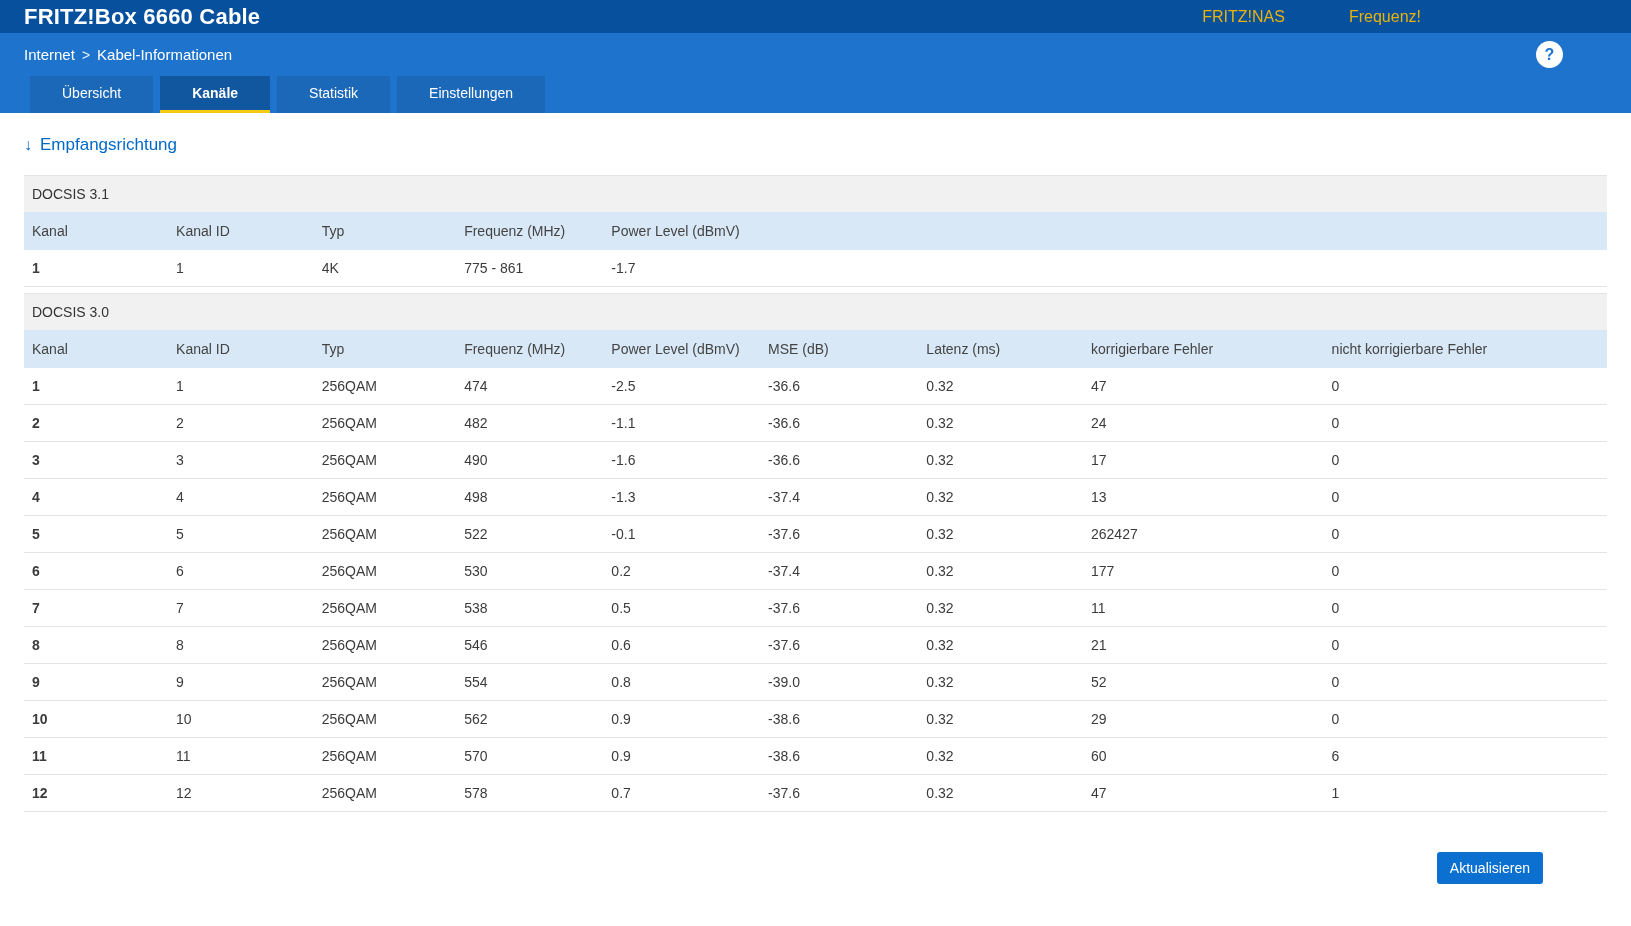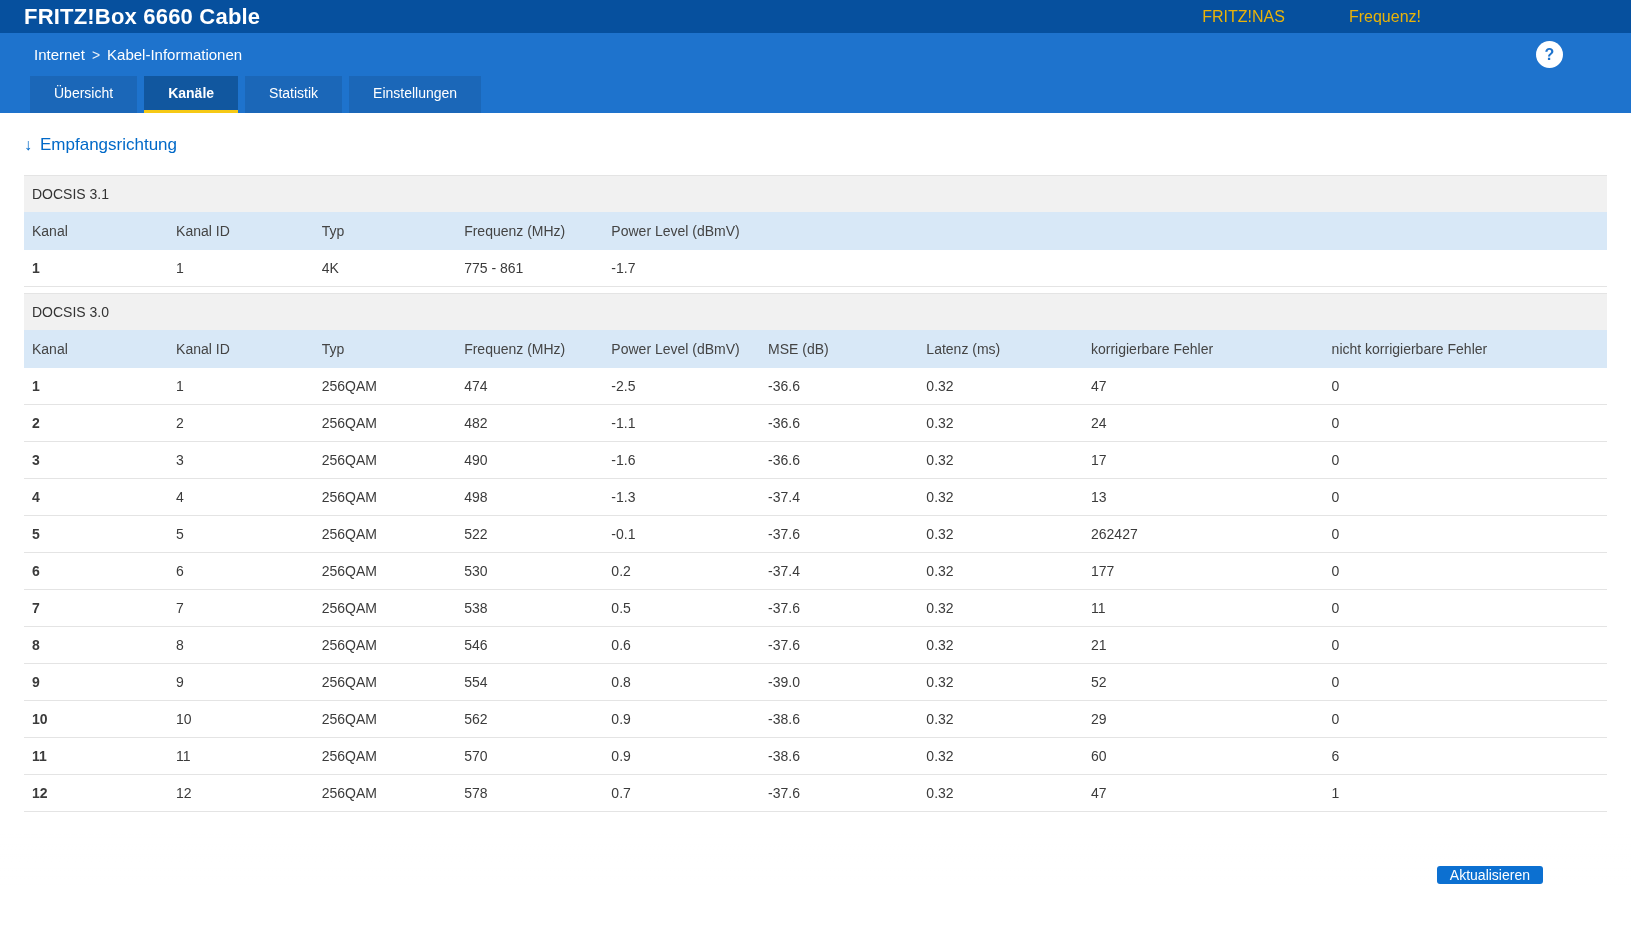--- a/index.html
+++ b/index.html
@@ -17,38 +17,38 @@
   .brand { color:#fff; font-size:22px; font-weight:bold; letter-spacing:.2px; }
   .topnav { margin-left:auto; margin-right:186px; display:flex; gap:64px; }
   .topnav a { color:#eab308; font-size:16px; font-weight:normal; text-decoration:none; cursor:pointer; }
 
   
   .subbar {
     height:43px; background:var(--nav-bar,#1e73cd);
     display:flex; align-items:center; padding:0 24px; color:#fff; font-size:15px;
   }
   .breadcrumb { display:flex; align-items:center; gap:7px; }
-  .breadcrumb .crumb-link { cursor:pointer;margin-left:10px; }
+  .breadcrumb .crumb-link { cursor:pointer; }
   .breadcrumb .sep { opacity:.9; font-size:14px; }
   .help {
     margin-left:auto; margin-right:44px;
     width:27px; height:27px; border-radius:50%;
     background:#fff; color:var(--nav-bar,#1e73cd);
     display:flex; align-items:center; justify-content:center;
     font-weight:bold; font-size:16px; cursor:pointer;
   }
 
   
   .tabbar {
     height:37px; background:var(--nav-bar,#1e73cd);
     display:flex; align-items:stretch; padding-left:30px; gap:7px;
   }
   .tab {
     background:var(--tab-bg,#1b67b8); color:#fff; font-size:14px;
-    padding:0 24px; display:flex; align-items:center; cursor:pointer;
+    padding:0 32px; display:flex; align-items:center; cursor:pointer;
     border-bottom:3px solid transparent;
   }
   .tab.active {
     background:var(--tab-active-bg,#11579f);
     border-bottom:3px solid var(--tab-underline,#f6c915);
     font-weight:bold;
   }
 
   
   .content { padding:16px 24px 0; }
@@ -78,21 +78,21 @@
   
   .fade {
     position:fixed; left:0; right:0; bottom:40px; height:52px; z-index:5;
     background:linear-gradient(to bottom, rgba(255,255,255,0), rgba(255,255,255,.85) 55%, #fff 100%);
     pointer-events:none;
   }
   .bottombar { position:fixed; left:0; right:0; bottom:0; height:40px; background:#fff; z-index:6; }
   .refresh-btn {
     position:fixed; right:88px; bottom:42px; z-index:10;
     background:var(--button-bg,#0c70d1); color:#fff;
-    border:none; border-radius:3px; padding:1px 13px;
+    border:none; border-radius:3px; padding:8px 13px;
     font-size:14px; font-family:inherit; cursor:pointer;
   }
 </style>
 </head>
 <body>
 
 <header class="topbar">
   <div class="brand">FRITZ!Box 6660 Cable</div>
   <nav class="topnav">
     <a>FRITZ!NAS</a>

